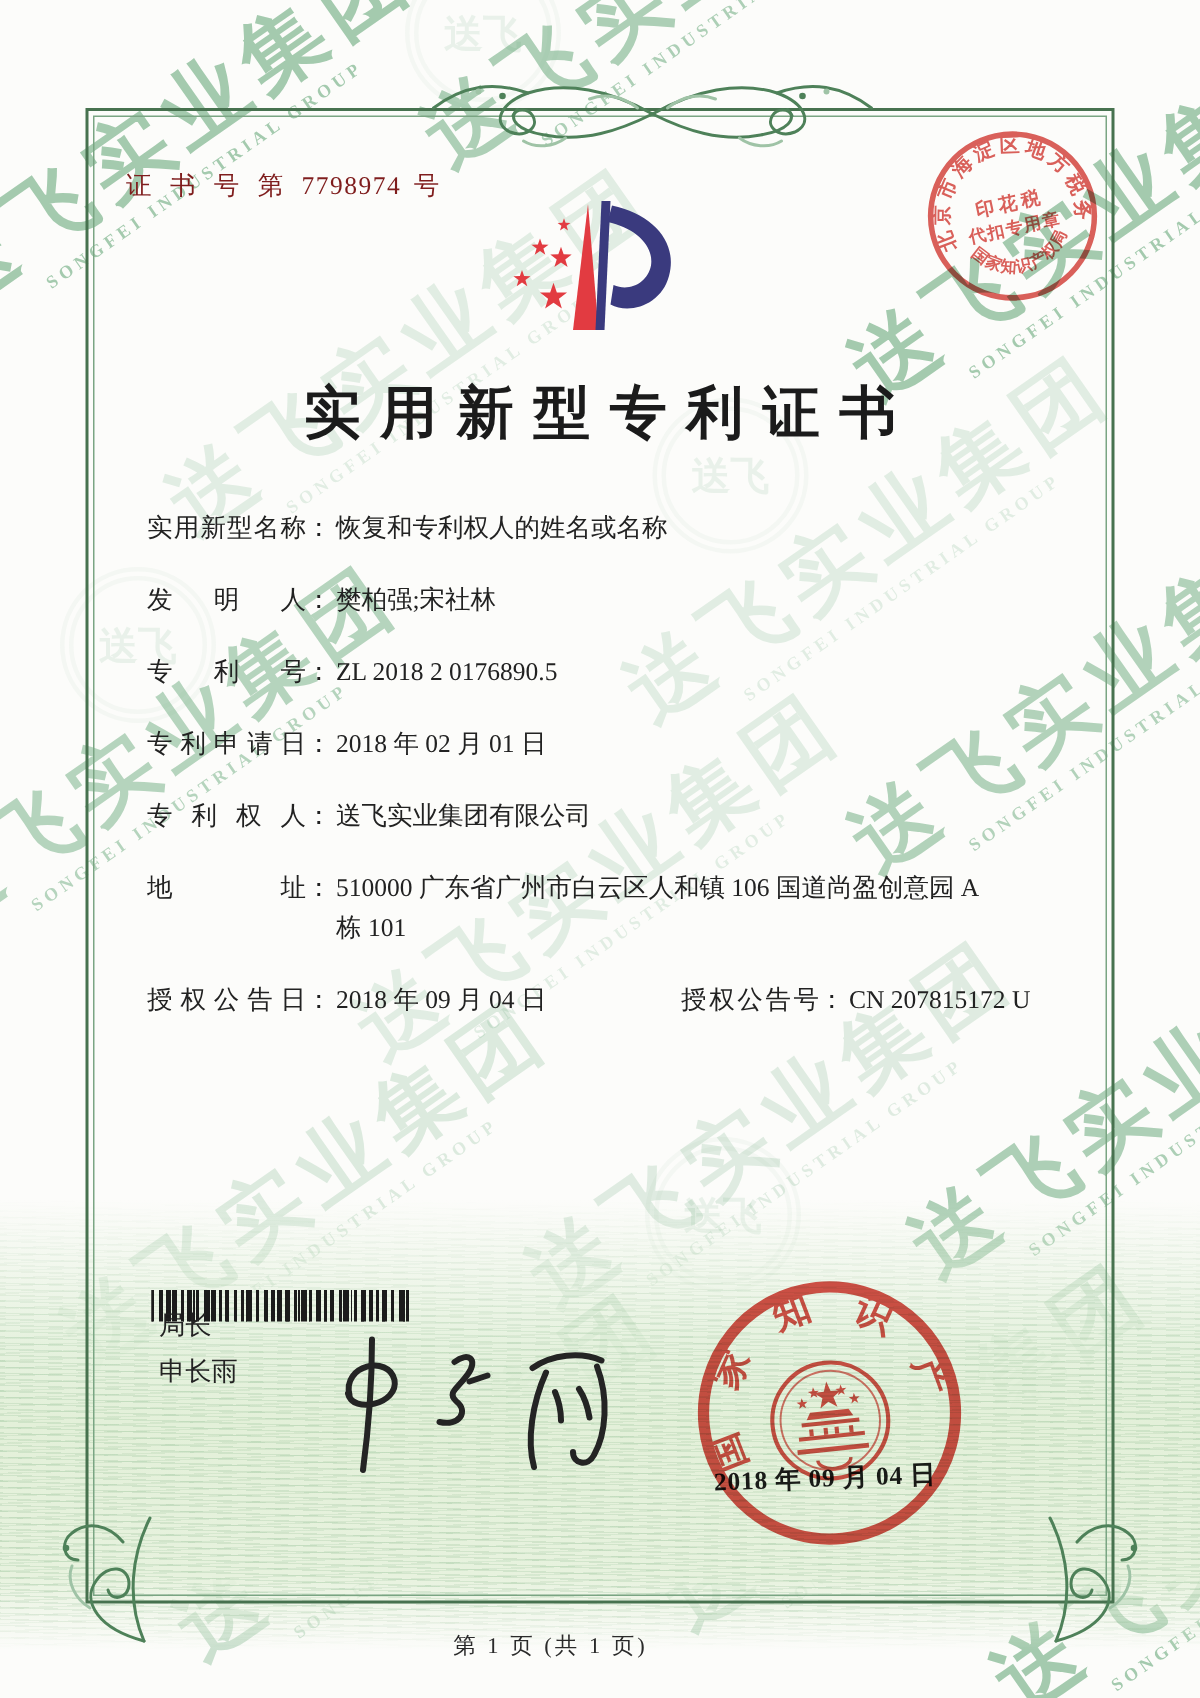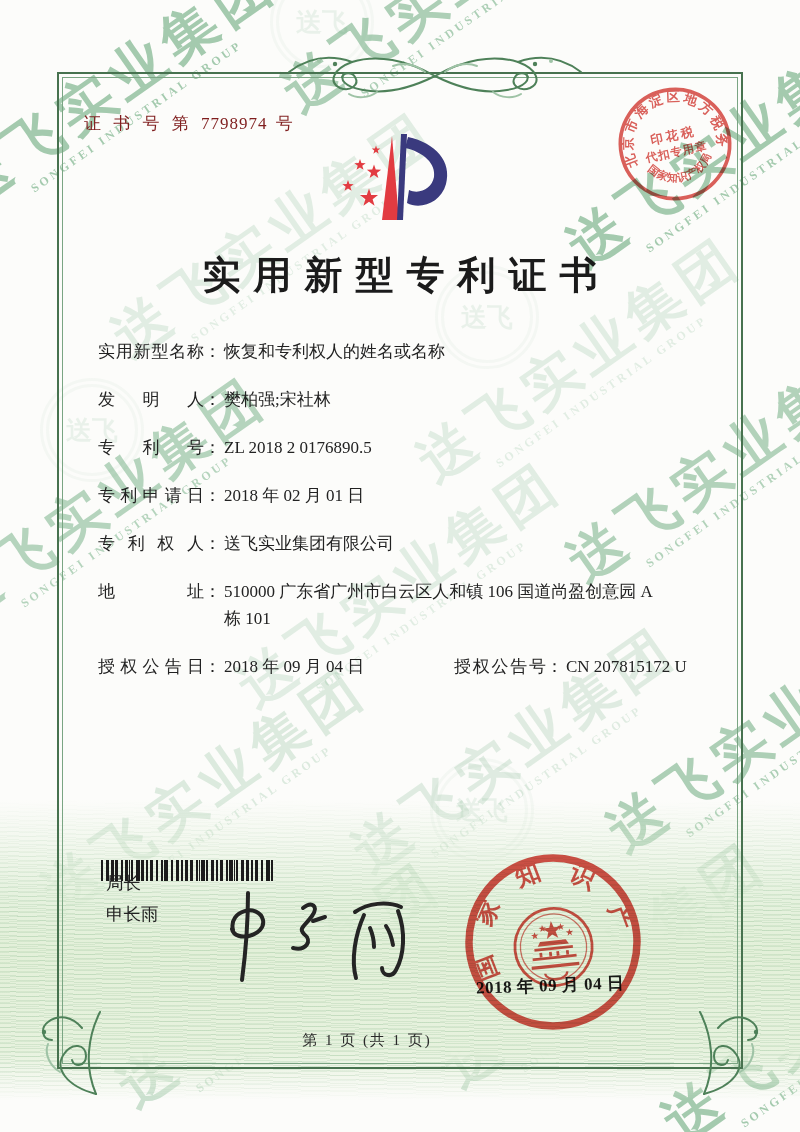--- a/index.html
+++ b/index.html
@@ -55,21 +55,21 @@
   .barcode{position:absolute;left:101px;top:860px;width:172px;height:21px;
       background-image:repeating-linear-gradient(90deg,#1b1b1b 0 2px,transparent 2px 5px),
                        repeating-linear-gradient(90deg,#1b1b1b 0 1px,transparent 1px 7px),
                        repeating-linear-gradient(90deg,transparent 0 11px,#1b1b1b 11px 13px);}
   .director{position:absolute;left:106px;top:868px;font-size:17.5px;color:#222;line-height:31px;}
   .signature{position:absolute;left:205px;top:888px;}
   .seal{position:absolute;left:462px;top:851px;transform:rotate(-6deg);mix-blend-mode:multiply;opacity:.93;}
   .seal-date{position:absolute;left:476px;top:974px;font-size:17px;font-weight:600;color:#1c1c1c;
       letter-spacing:.5px;transform:rotate(-2deg);mix-blend-mode:multiply;z-index:5;}
   .tax-stamp{position:absolute;left:616px;top:85px;transform:rotate(-12deg);opacity:.85;mix-blend-mode:multiply;}
-  .footer{position:absolute;left:67px;top:1031px;width:600px;text-align:center;font-size:15px;color:#2a2a2a;letter-spacing:2px;font-family:Liberation Serif, serif;}
+  .footer{position:absolute;left:67px;top:1088px;width:600px;text-align:center;font-size:15px;color:#2a2a2a;letter-spacing:2px;font-family:Liberation Serif, serif;}
 
   svg text{font-family:"Liberation Serif","DejaVu Serif",serif;}
 </style>
 </head>
 <body>
 
 <div class="page">
 
   <div class="wm" style="left:-70px;top:55px;opacity:.5">
       <span class="cn">送飞实业集团</span>

